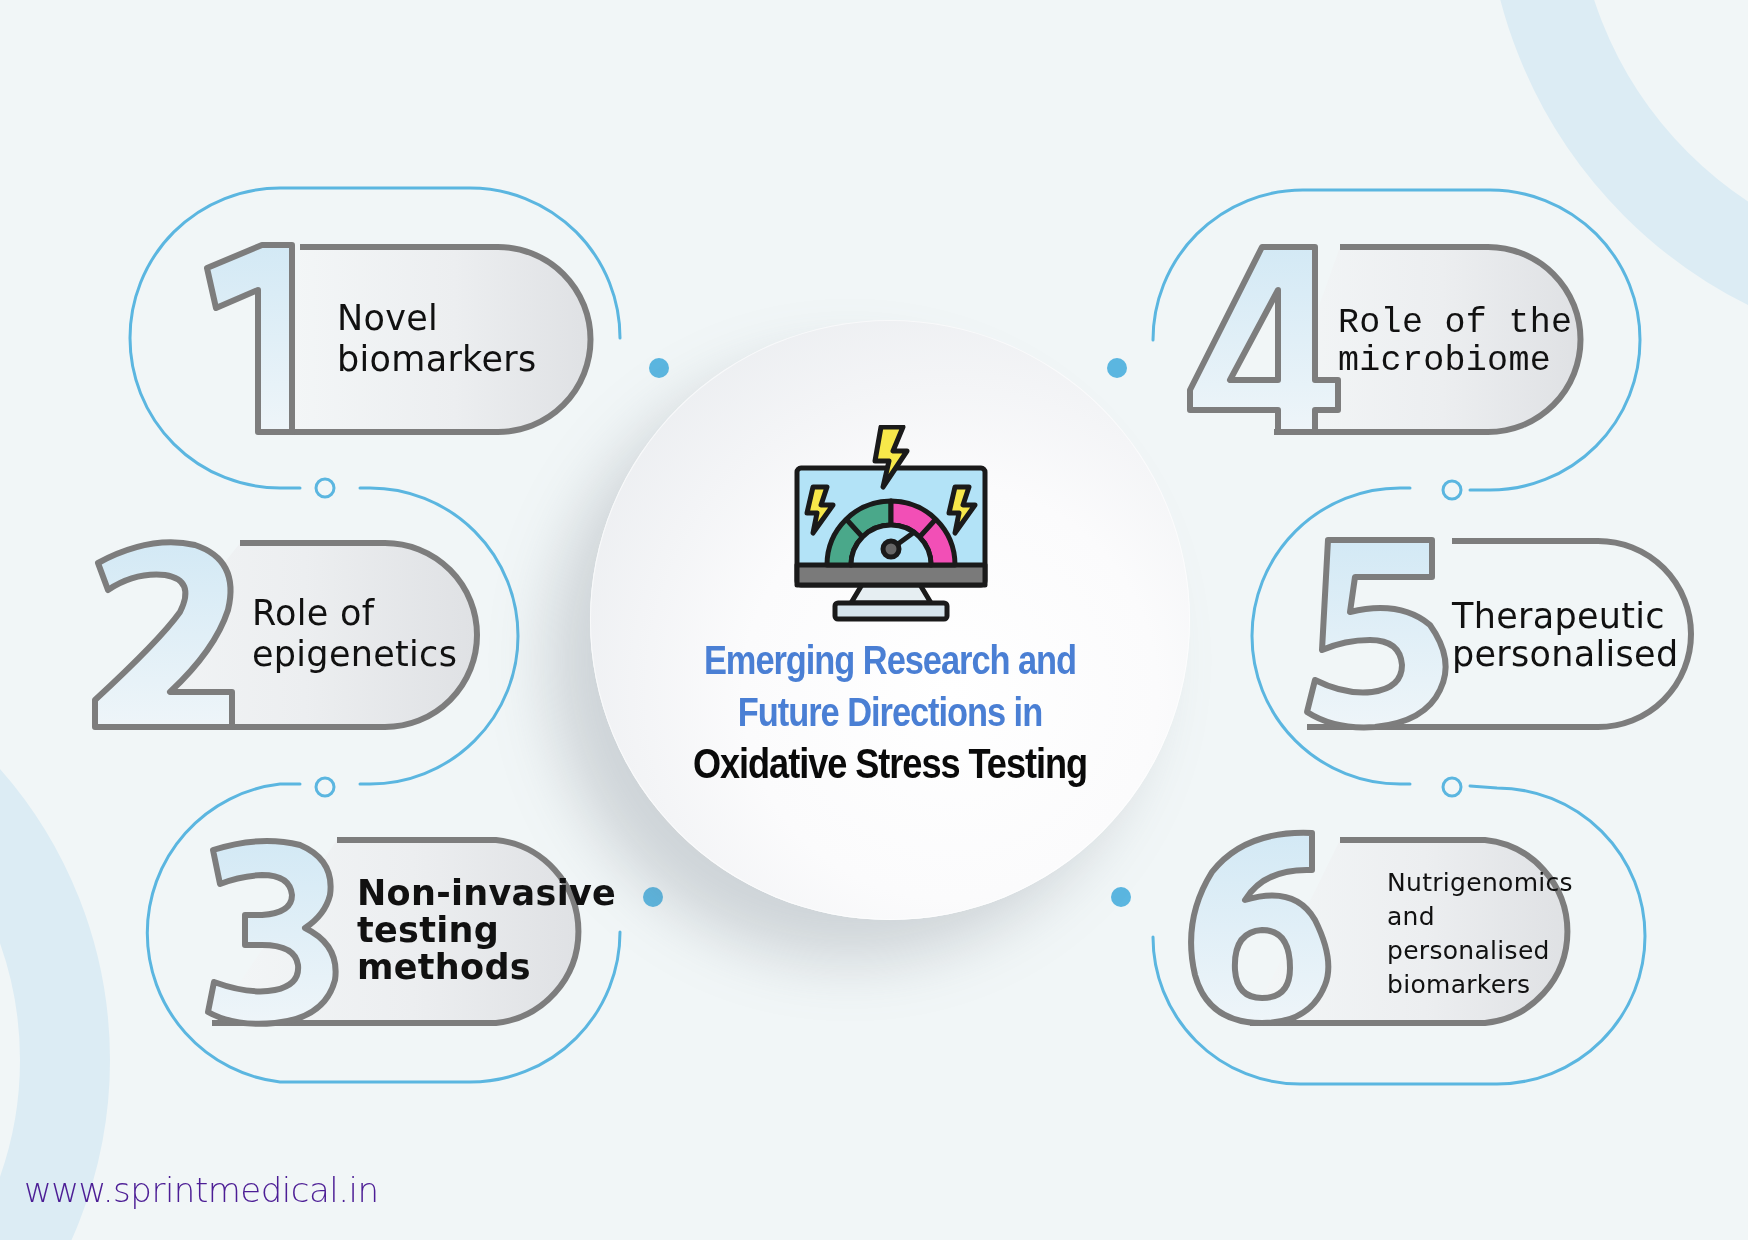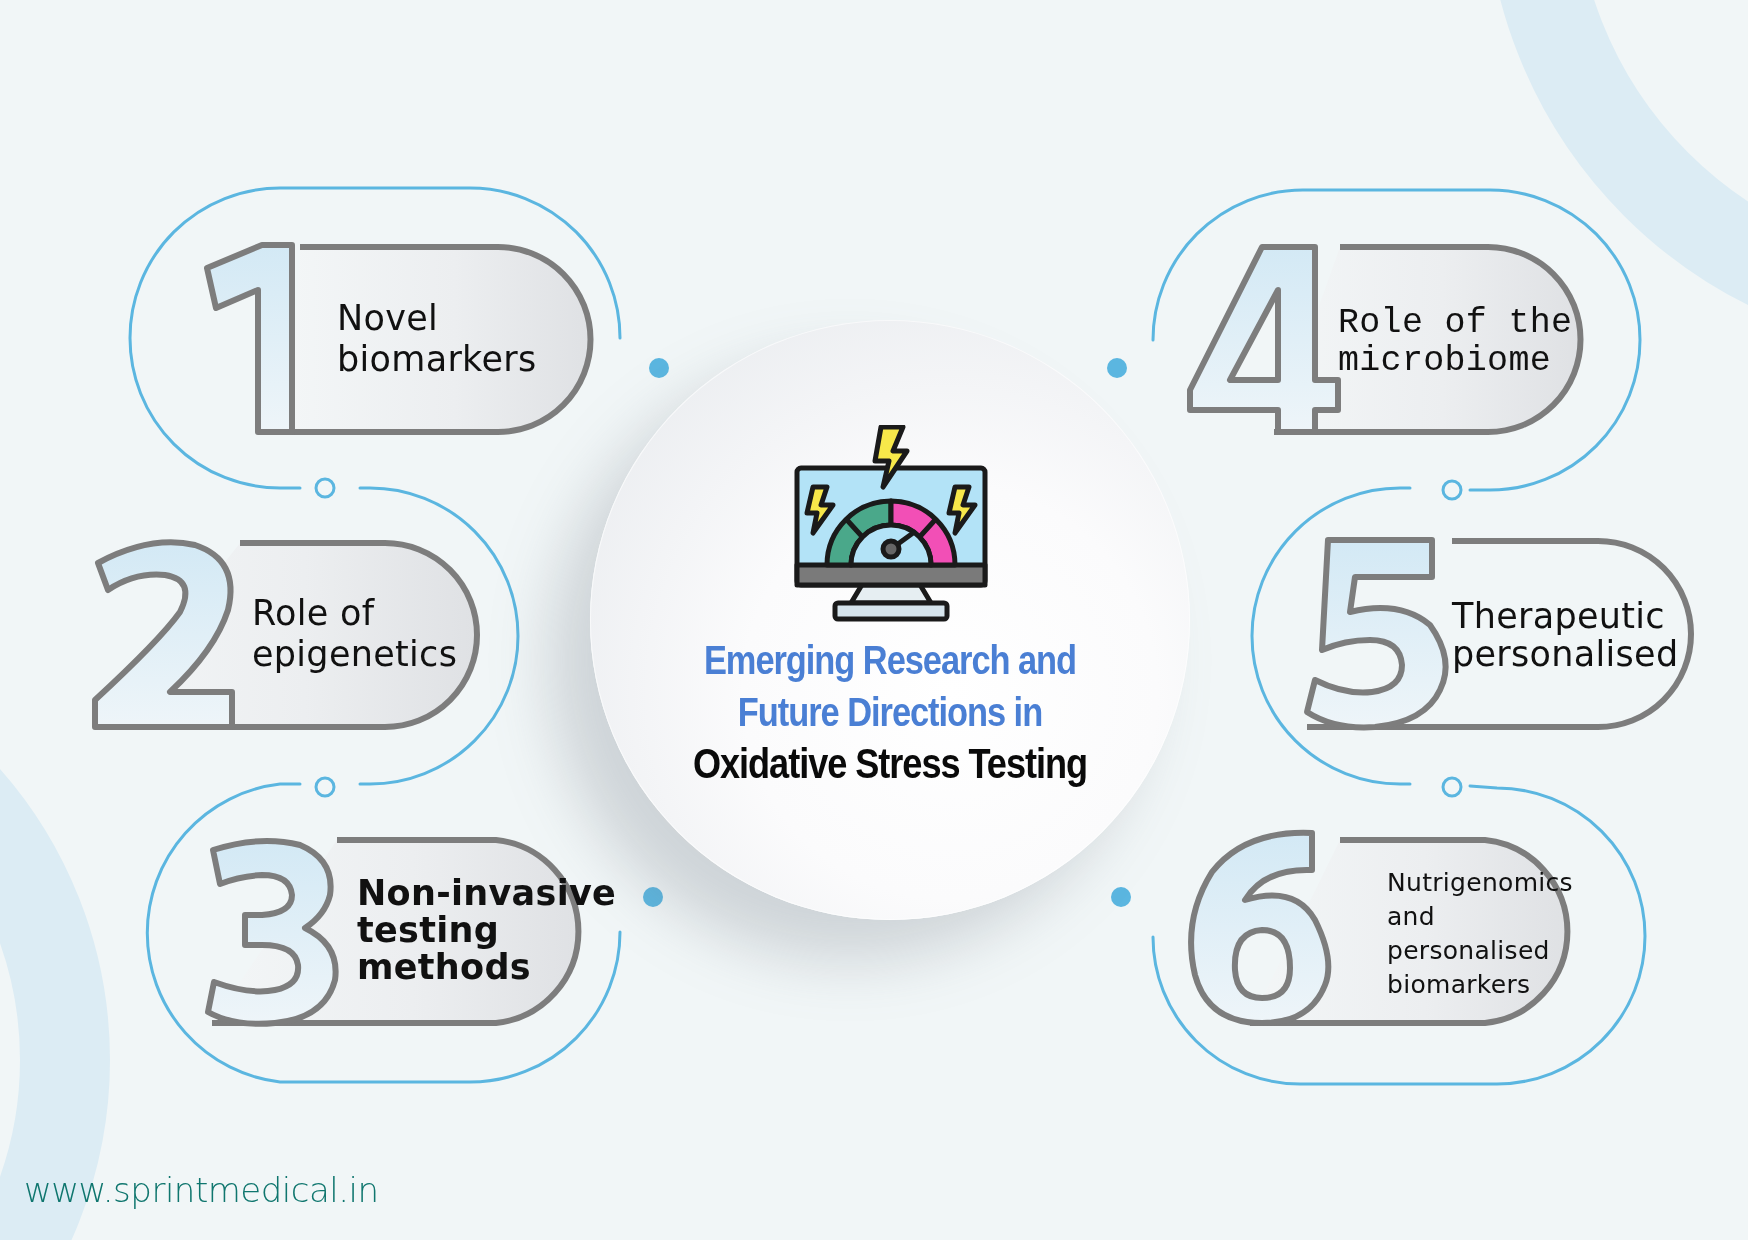--- a/index.html
+++ b/index.html
@@ -8,21 +8,21 @@
   svg{display:block;}
   .pill-text{position:absolute;font-family:"DejaVu Sans",sans-serif;color:#111;font-size:35px;line-height:41px;letter-spacing:0.3px;white-space:nowrap;}
   .pill-text.small{font-size:25px;line-height:34px;}
   .pill-text span{display:block;}
   .center-circle{position:absolute;left:590px;top:320px;width:600px;height:600px;border-radius:50%;
     background:radial-gradient(circle at 60% 62%, #ffffff 0%, #fbfbfc 40%, #eceef1 80%, #e1e3e7 100%);
     box-shadow:-40px 40px 60px rgba(120,125,135,0.28), 0 0 0 1px rgba(255,255,255,0.6) inset;}
   .title{position:absolute;left:590px;top:634px;width:600px;text-align:center;font-family:"Liberation Sans",sans-serif;font-weight:bold;font-size:40px;line-height:52px;letter-spacing:-1.2px;transform:scaleX(0.86);transform-origin:center top;}
   .title .blue{color:#4a7fd4;display:block;}
   .title .black{color:#0a0a0a;display:block;font-size:42px;}
-  .footer{position:absolute;left:24px;top:1170px;font-family:"DejaVu Sans",sans-serif;font-size:34px;color:#0f766e;letter-spacing:-0.5px;font-weight:300;}
+  .footer{position:absolute;left:24px;top:1170px;font-family:"DejaVu Sans",sans-serif;font-size:34px;color:#4c1d95;letter-spacing:-0.5px;font-weight:300;}
 </style>
 </head>
 <body>
 
 <svg class="abs" style="left:0;top:0" width="1748" height="1240">
   <circle cx="1960" cy="-120" r="430" fill="none" stroke="#dcecf4" stroke-width="90"></circle>
   <circle cx="-330" cy="1060" r="395" fill="none" stroke="#dcecf4" stroke-width="90"></circle>
 </svg>
 
 <svg class="abs" style="left:0;top:0" width="1748" height="1240">

